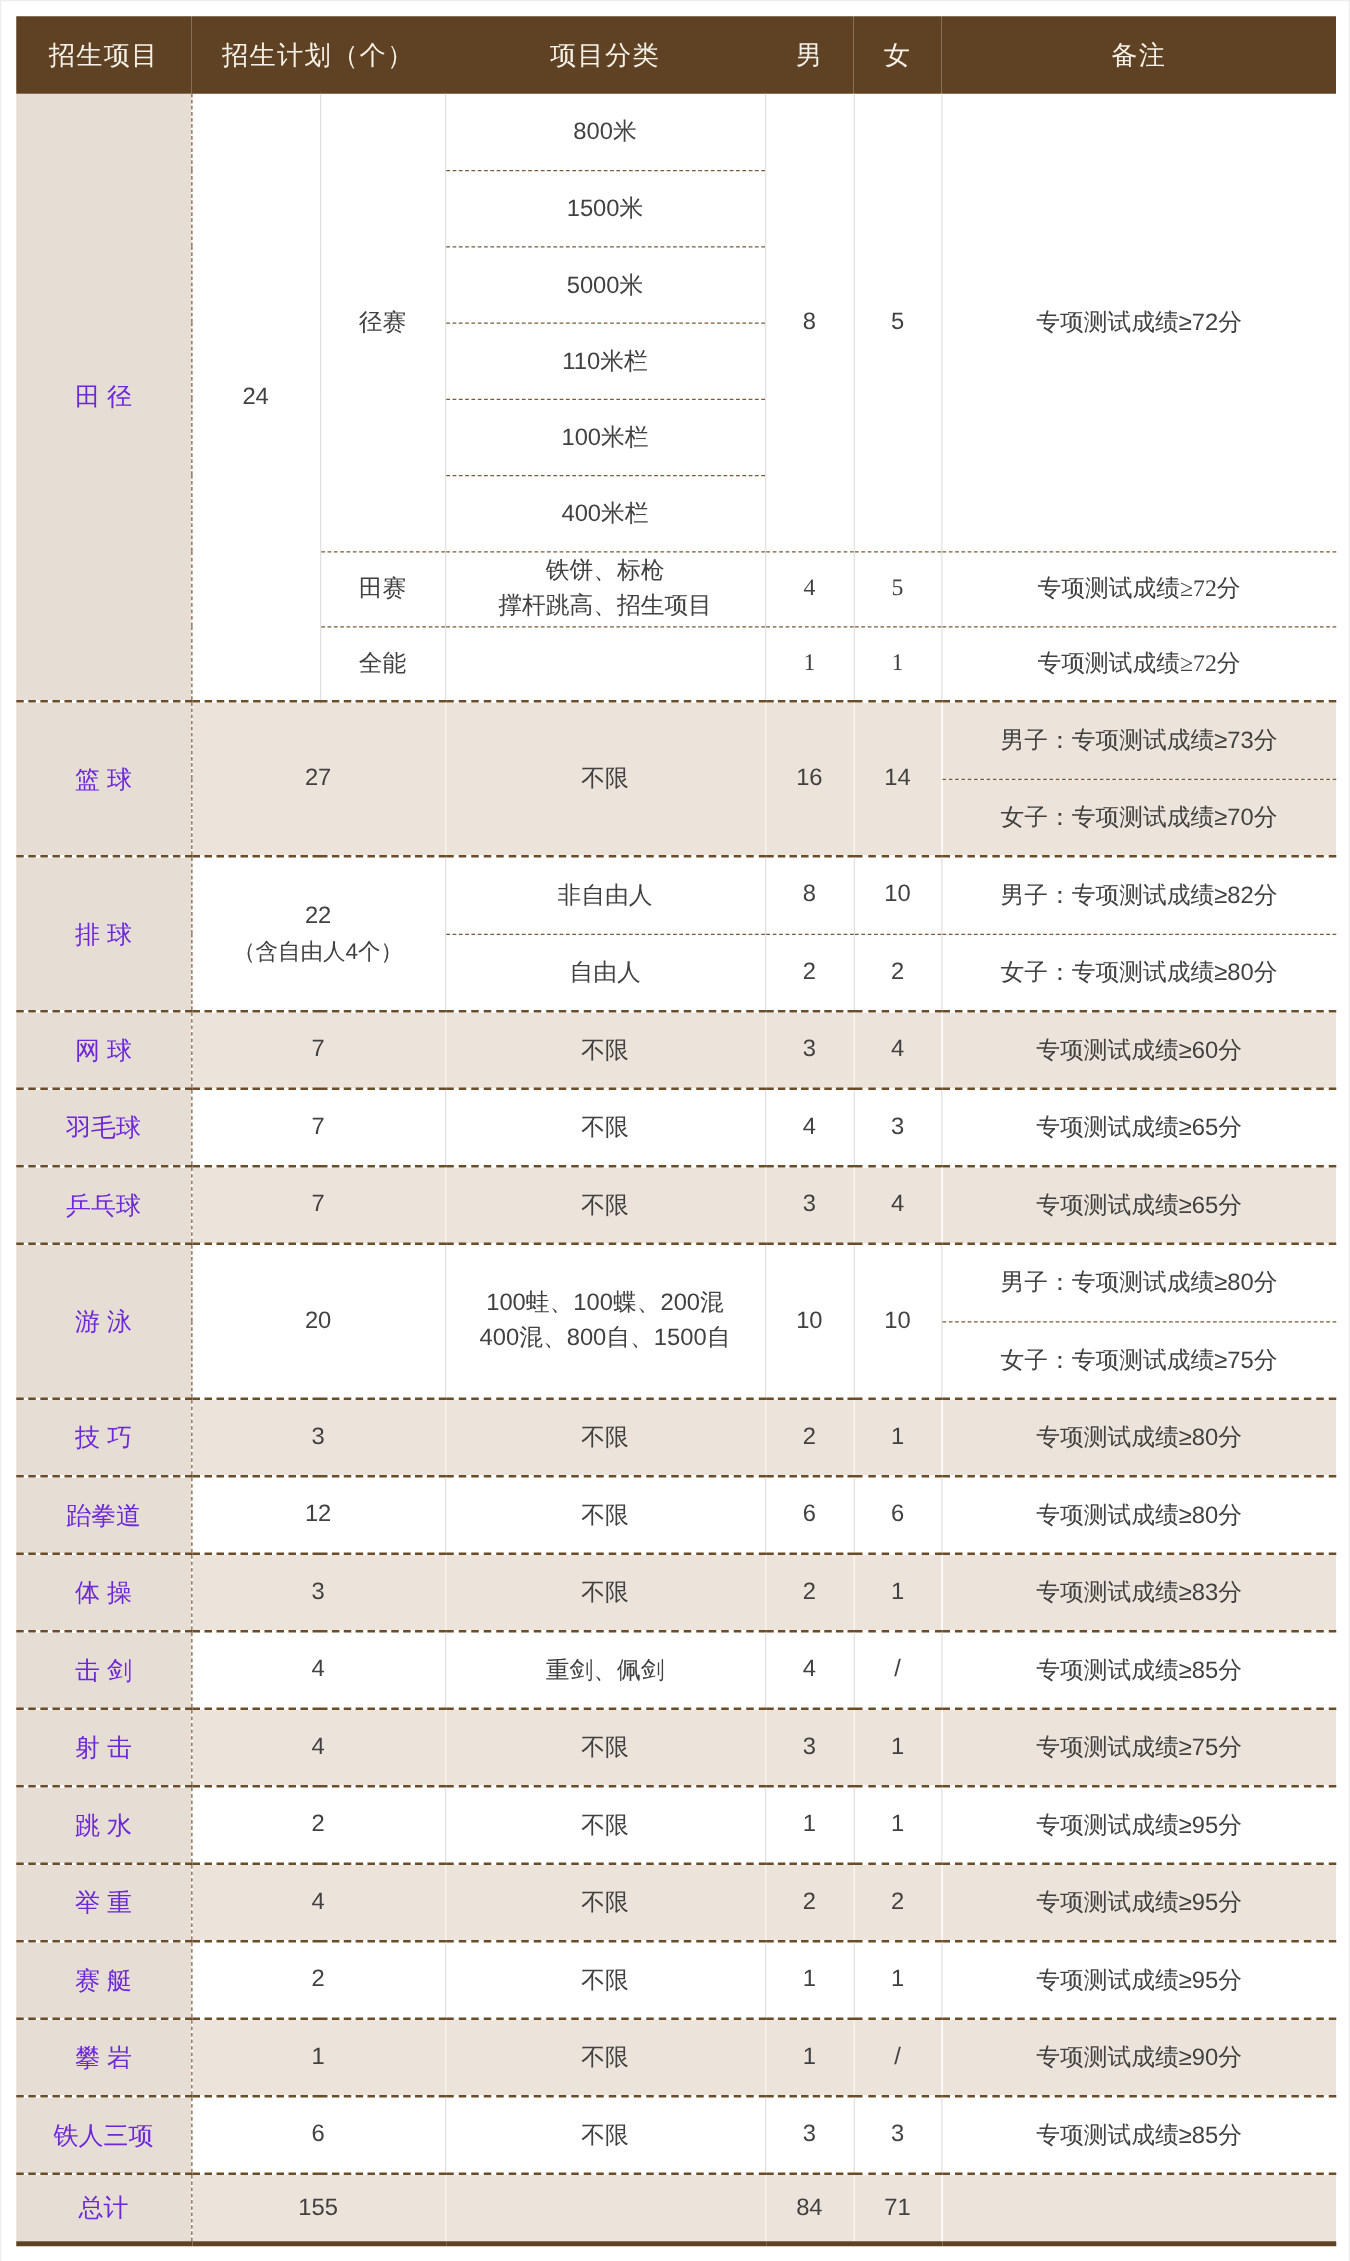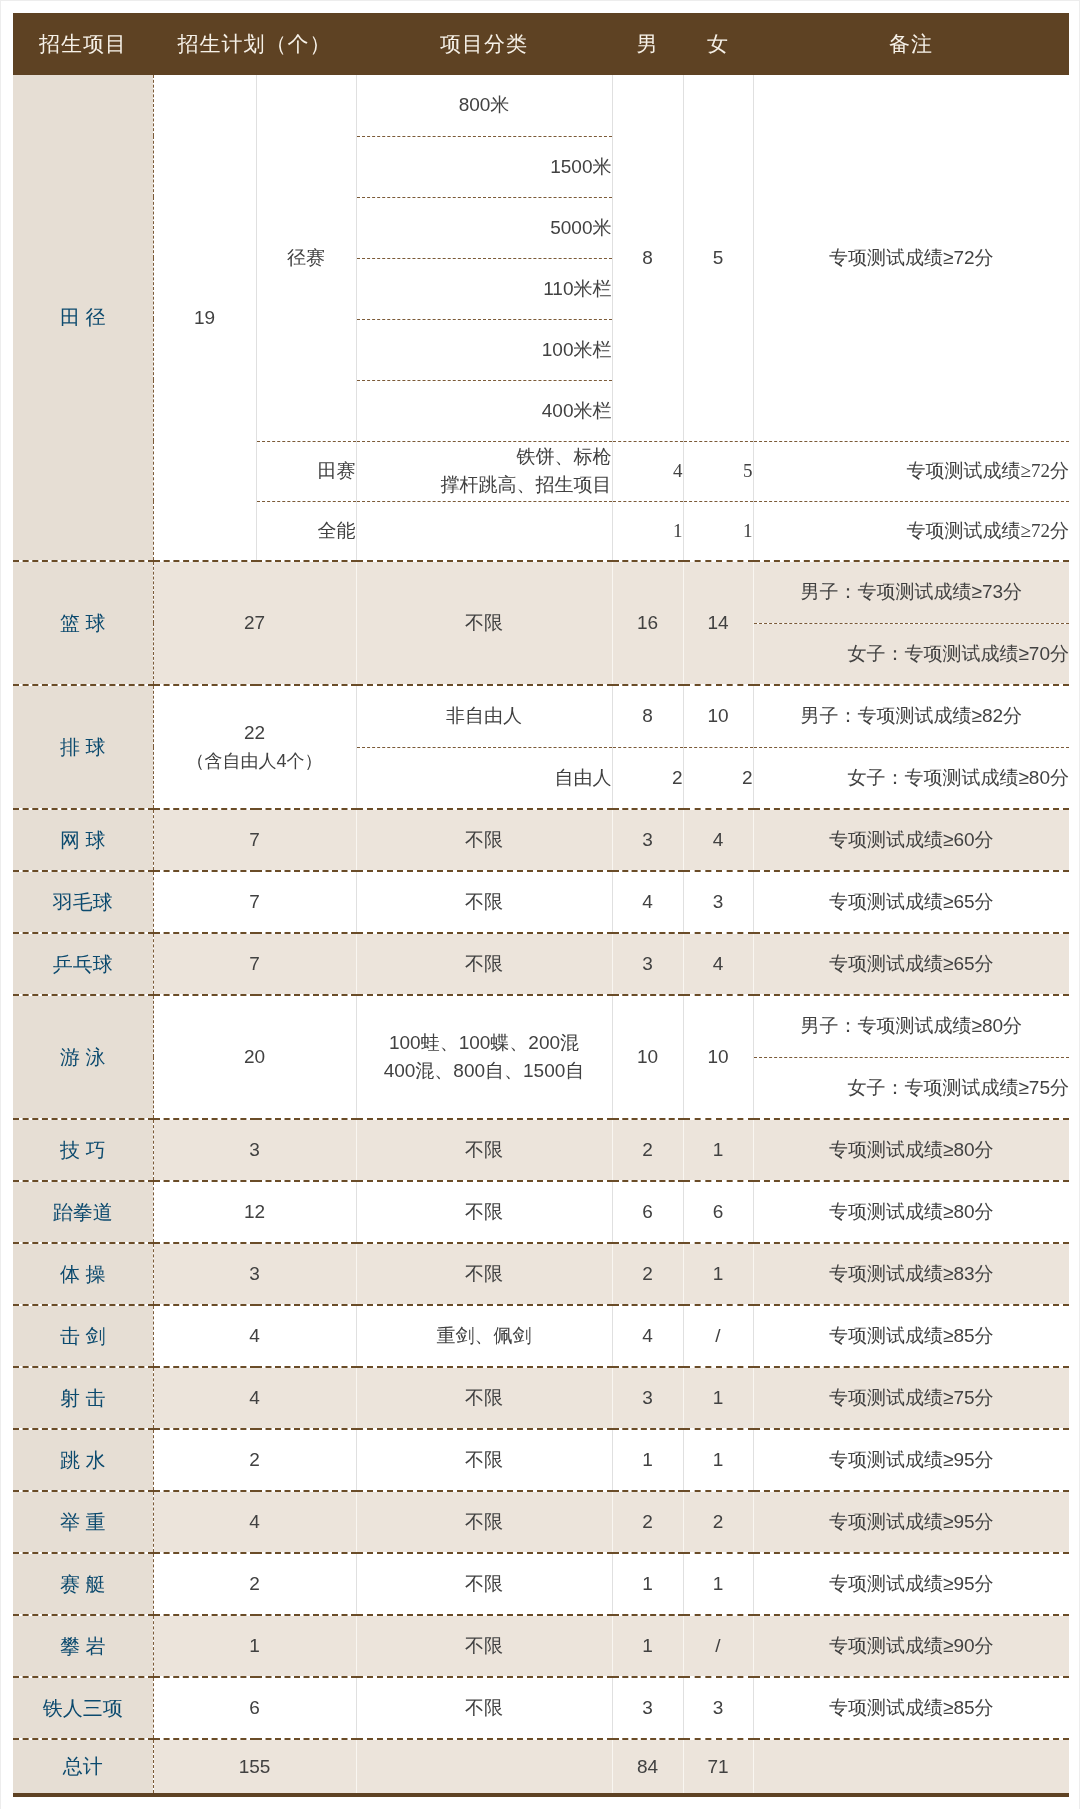--- a/index.html
+++ b/index.html
@@ -13,27 +13,27 @@
     --txt:#414141;
   }
   *{box-sizing:border-box;}
   html,body{margin:0;padding:0;background:#fff;}
   body{width:1080px;font-family:"Liberation Sans","DejaVu Sans",sans-serif;}
   .page{width:1080px;min-height:1809px;border:1px solid #ededed;padding:12px;}
   table{border-collapse:collapse;table-layout:fixed;width:1056px;}
   td,th{padding:0;margin:0;text-align:center;vertical-align:middle;overflow:hidden;}
   thead th{background:var(--brown);color:#f6f1e8;font-size:21px;font-weight:500;height:62px;letter-spacing:1px;}
   td{font-size:19px;color:var(--txt);}
-  .colA{background:var(--colA);border-right:1px dashed var(--dash);font-size:20px;color:#0c4a6e;}
+  .colA{background:var(--colA);border-right:1px dashed var(--dash);font-size:20px;color:#6d28d9;}
   tr.beige td{background:var(--beige-row);}
   tr.beige td.colA{background:var(--colA);}
   .vl{border-right:1px solid var(--grid);}
   tr.beige .vl{border-right-color:var(--grid-on-beige);}
   tr.major td{border-top:2px dashed var(--dash-major);}
-  .sub{border-top:1px dashed var(--dash);text-align:right;}
+  .sub{border-top:1px dashed var(--dash);}
   .two-line div{line-height:1.5;}
   .small{font-size:18px;text-align:center;}
   tr.h61{height:61px;} tr.h60{height:60px;font-family:Liberation Serif, serif;} tr.h62{height:62px;} tr.h56{height:56px;}
   tr.last td{border-bottom:4px solid var(--brown);}
 </style>
 </head>
 <body>
 
 <div class="page">
 <table>
@@ -53,21 +53,21 @@
       <th>项目分类</th>
       <th>男</th>
       <th>女</th>
       <th>备注</th>
     </tr>
   </thead>
   <tbody>
 
     <tr class="h61">
       <td class="colA" rowspan="8">田 径</td>
-      <td class="vl" rowspan="8">19</td>
+      <td class="vl" rowspan="8">24</td>
       <td class="vl" rowspan="6">径赛</td>
       <td class="vl">800米</td>
       <td class="vl" rowspan="6">8</td>
       <td class="vl" rowspan="6">5</td>
       <td rowspan="6">专项测试成绩≥72分</td>
     </tr>
     <tr class="h61">
       <td class="vl sub">1500米</td>
     </tr>
     <tr class="h61">

